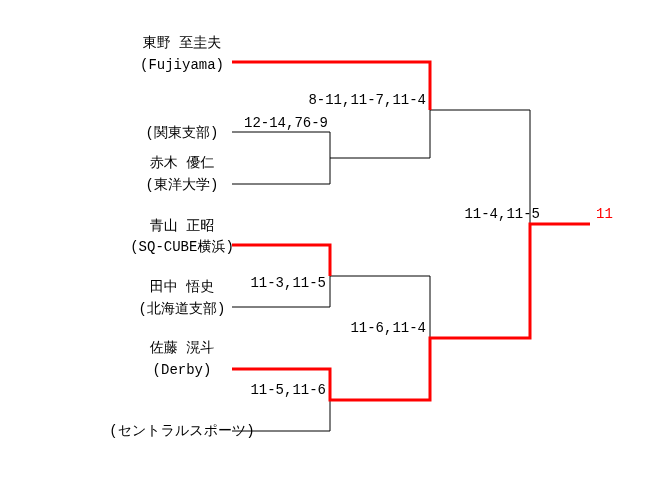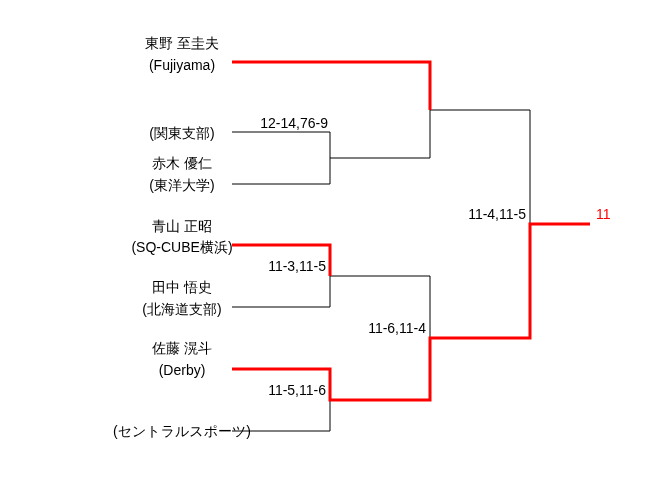--- a/index.html
+++ b/index.html
@@ -6,21 +6,21 @@
     --hl:#ff0000;
     --ln:#000000;
     --txt:#000000;
     --bg:#ffffff;
   }
   html,body{margin:0;padding:0;background:var(--bg);}
   .stage{
     position:relative;
     width:658px;height:500px;
     background:var(--bg);
-    font-family:Liberation Sans, sans-serif;
+    font-family:Liberation Mono, monospace;
     font-size:14px;color:var(--txt);
     overflow:hidden;
   }
   .stage svg{position:absolute;left:0;top:0;}
   .bk{stroke:var(--ln);stroke-width:1;fill:none;}
   .rd{stroke:var(--hl);stroke-width:3;fill:none;}
   .txt{position:absolute;height:16px;line-height:16px;white-space:nowrap;}
   .pblock{left:82px;width:200px;text-align:center;}
   .score{text-align:right;}
   .champ{color:var(--hl);}
@@ -61,20 +61,21 @@
 
   <div class="txt pblock" style="top:279px">田中 悟史</div>
   <div class="txt pblock" style="top:301px">(北海道支部)</div>
 
   <div class="txt pblock" style="top:340px">佐藤 滉斗</div>
   <div class="txt pblock" style="top:362px">(Derby)</div>
 
   <div class="txt pblock" style="top:423px">(セントラルスポーツ)</div>
 
   <div class="txt score" style="right:330px;top:115px">12-14,76-9</div>
-  <div class="txt score" style="right:332px;top:258px">11-3,11-5</div>
+  <div class="txt score" style="right:232px;top:92px">8-11,11-7,11-4</div>
+  <div class="txt score" style="right:332px;top:275px">11-3,11-5</div>
   <div class="txt score" style="right:232px;top:320px">11-6,11-4</div>
   <div class="txt score" style="right:332px;top:382px">11-5,11-6</div>
-  <div class="txt score" style="right:132px;top:206px">11-4,11-5</div>
+  <div class="txt score" style="right:118px;top:206px">11-4,11-5</div>
 
   <div class="txt champ" style="left:596px;top:206px">11</div>
 
 </div>
 
 </body></html>

